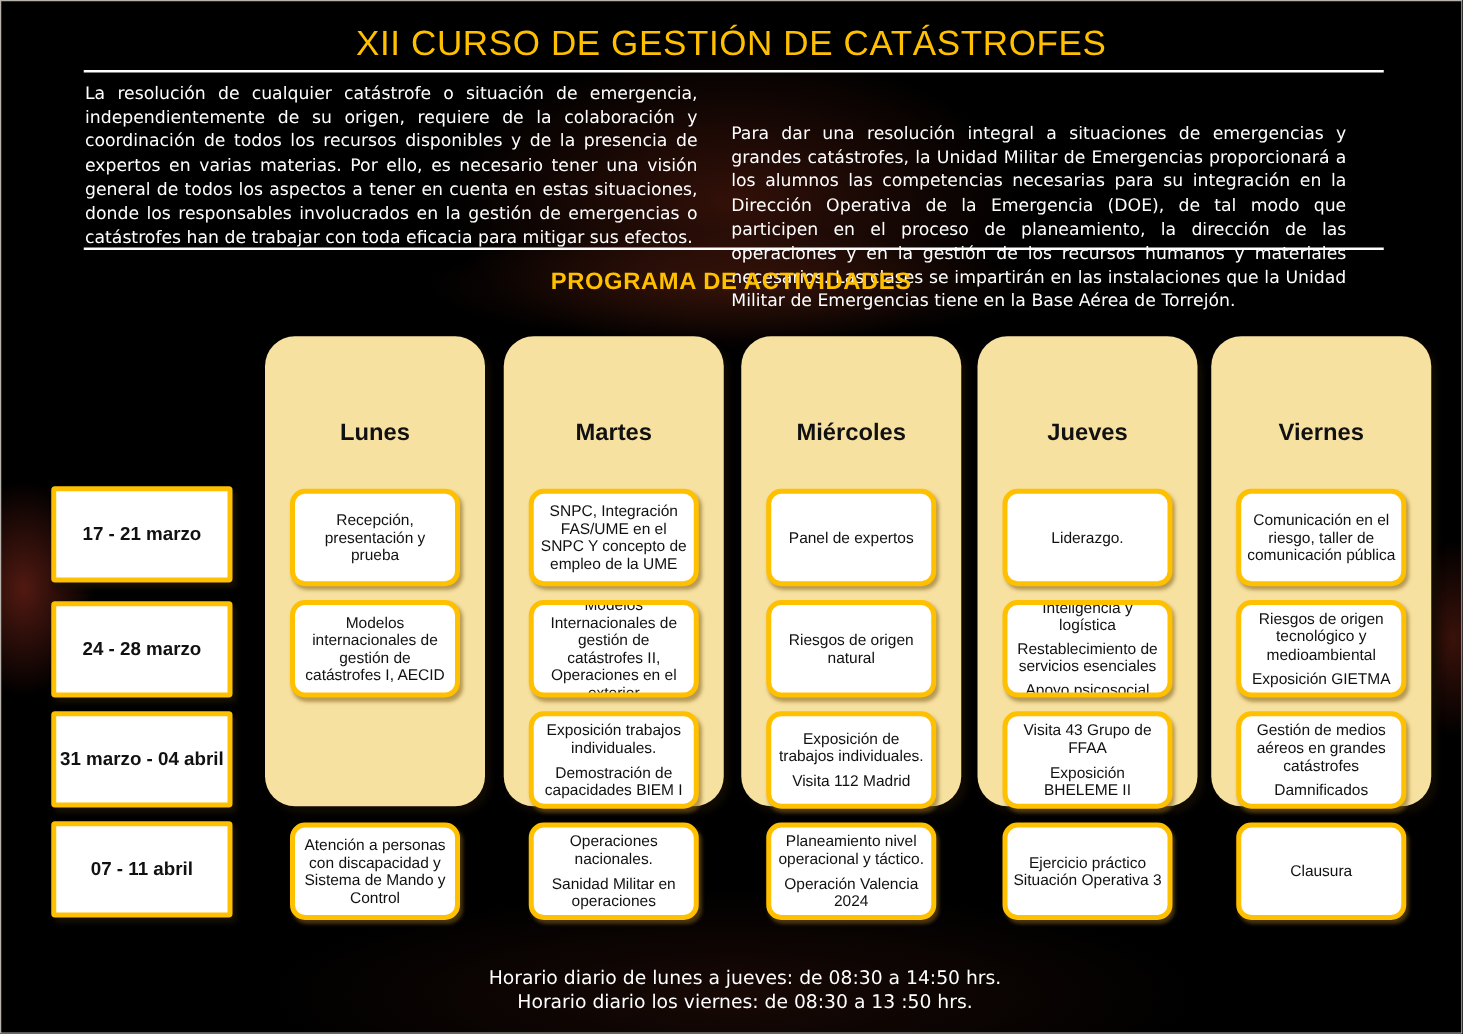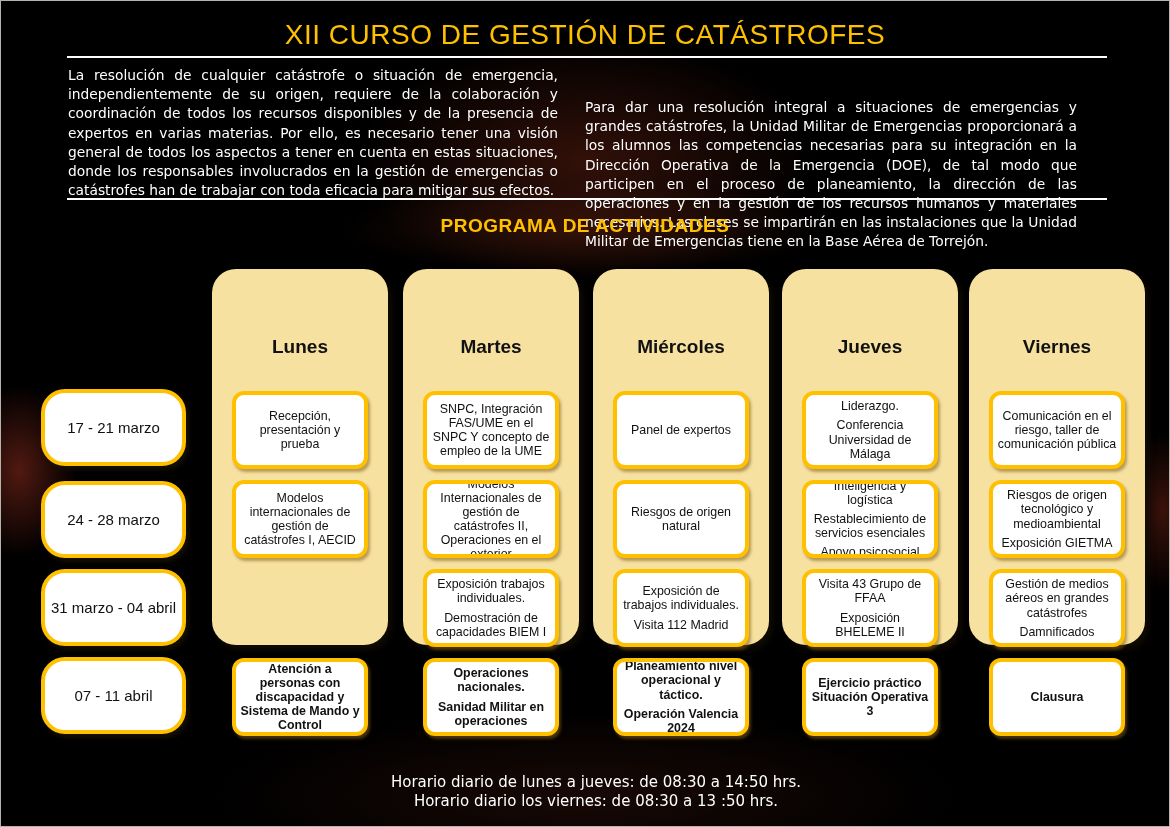--- a/index.html
+++ b/index.html
@@ -36,24 +36,24 @@
   .intro-left{left:67px;width:490px;}
   .intro-right{left:584px;width:492px;margin-top:32px;}
   .section-title{
     position:absolute;top:214px;left:0;width:100%;
     margin:0;text-align:center;
     font-size:19px;font-weight:bold;letter-spacing:.5px;
     color:#FFC000;
   }
   .date-box{
     position:absolute;left:40px;width:145px;height:77px;
-    background:#fff;border:4px solid #FFC000;border-radius:24px;
+    background:#fff;border:4px solid #FFC000;border-radius:3px;
     box-sizing:border-box;
     display:flex;align-items:center;justify-content:center;
-    font-size:15px;font-weight:normal;color:#111;text-align:right;
+    font-size:15px;font-weight:bold;color:#111;text-align:right;
     box-shadow:3px 4px 4px rgba(25,18,5,.85);
   }
   .date-r1{top:388px;}
   .date-r2{top:480px;}
   .date-r3{top:568px;}
   .date-r4{top:656px;}
   .day-col{
     position:absolute;top:268px;width:176px;height:376px;
     background:#F7E1A0;border-radius:24px;
     box-shadow:4px 5px 6px rgba(20,14,4,.8);
@@ -75,21 +75,21 @@
     display:flex;flex-direction:column;align-items:center;justify-content:center;
     text-align:center;color:#111;
     font-size:12.4px;line-height:1.13;
     padding:2px 4px;
     box-shadow:2px 3px 3px rgba(130,95,25,.55);
     overflow:hidden;
   }
   .cell-r1{top:122px;}
   .cell-r2{top:211px;}
   .cell-r3{top:300px;}
-  .cell-r4{top:389px;font-weight:bold;}
+  .cell-r4{top:389px;}
   .cell p{margin:2.5px 0;}
   .cell p:empty{display:none;}
   .footer{
     position:absolute;top:772px;left:0;width:100%;
     text-align:center;color:#fff;
     font-size:15px;line-height:19px;
     font-family:"DejaVu Sans","Liberation Sans",sans-serif;
     padding-left:11px;
   }
 </style>
@@ -169,21 +169,20 @@
       <p>Planeamiento nivel operacional y táctico.</p>
       <p>Operación Valencia 2024</p>
 
     </div>
   </div>
 
   <div class="day-col col-4">
     <div class="day-header">Jueves</div>
     <div class="cell cell-r1">
       <p>Liderazgo.</p>
-      <p>Conferencia Universidad de Málaga</p>
 
     </div>
     <div class="cell cell-r2">
       <p>Inteligencia y logística</p>
       <p>Restablecimiento de servicios esenciales</p>
       <p>Apoyo psicosocial</p>
     </div>
     <div class="cell cell-r3">
       <p>Visita 43 Grupo de FFAA</p>
       <p>Exposición BHELEME II</p>

